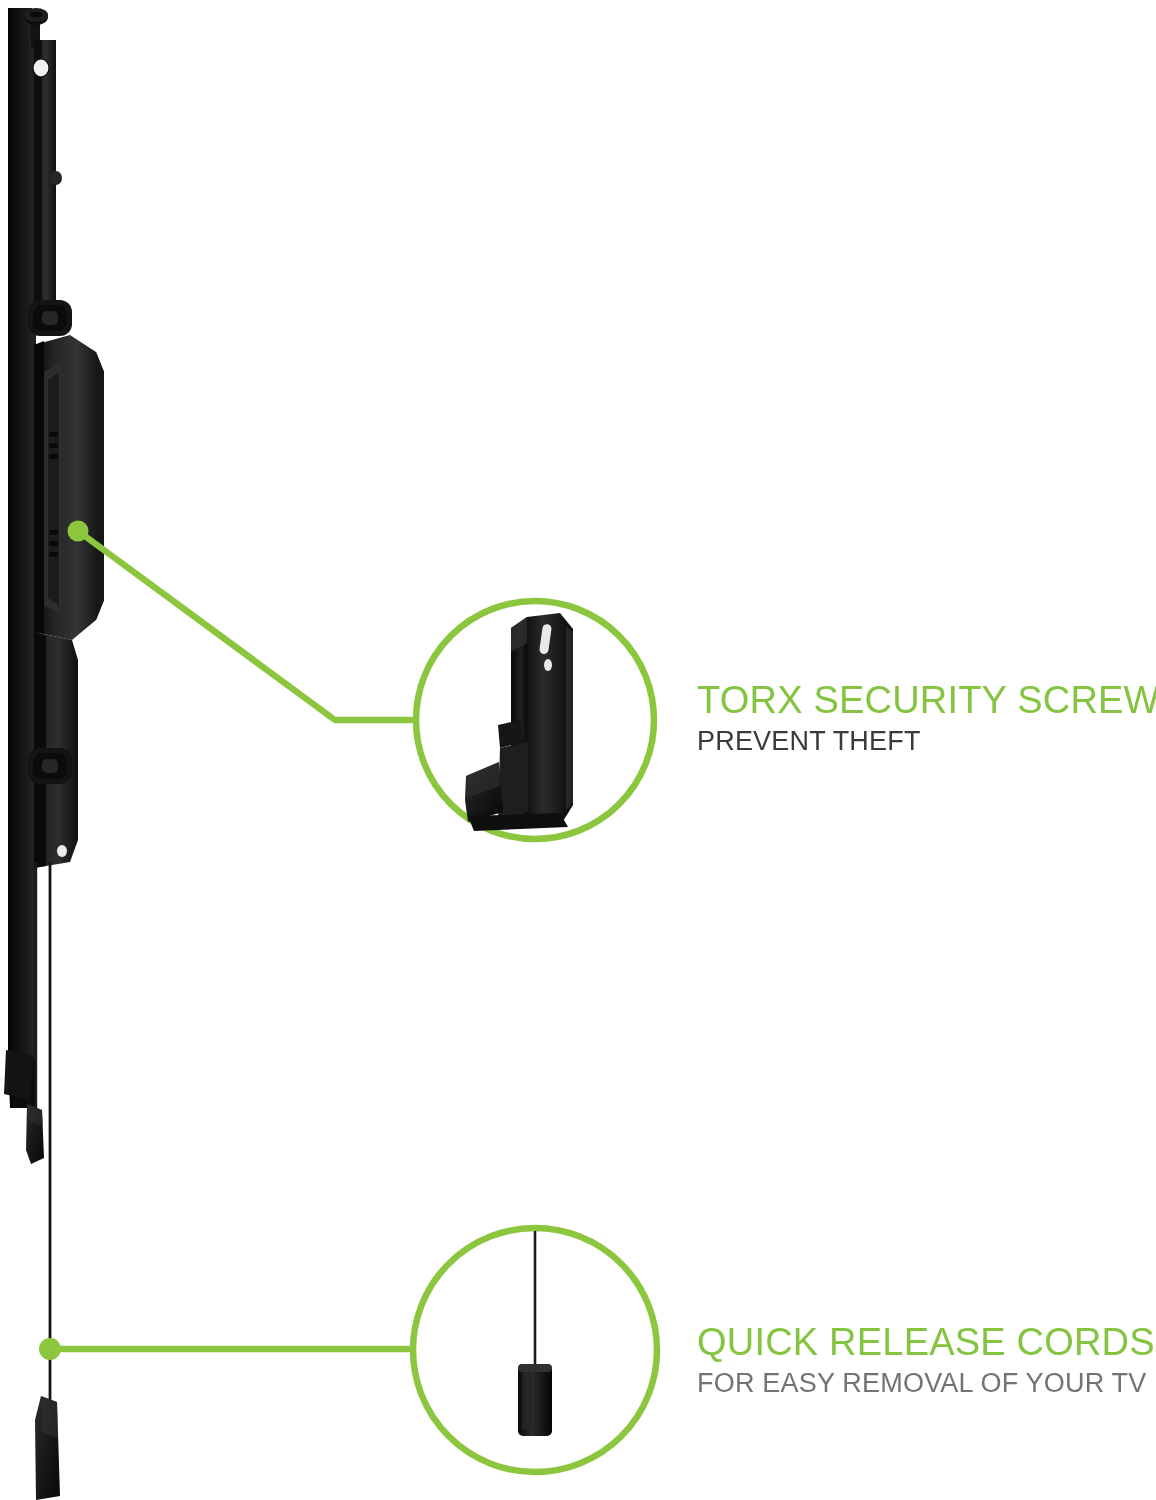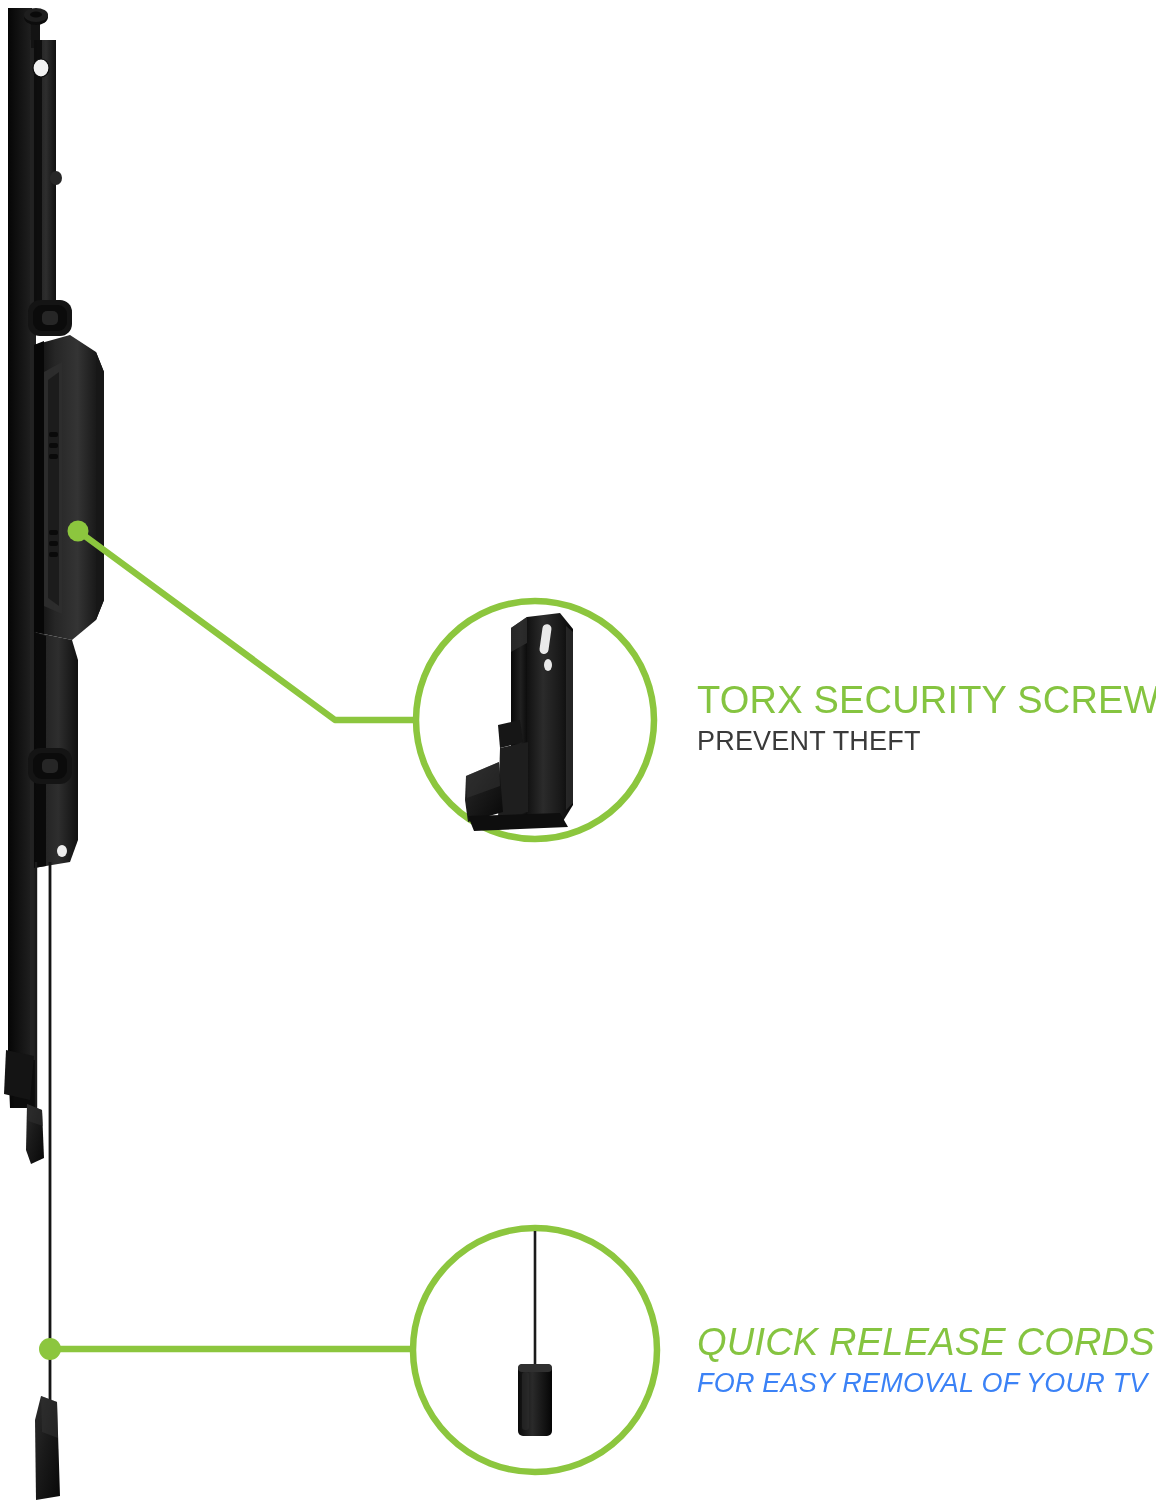--- a/index.html
+++ b/index.html
@@ -36,21 +36,21 @@
     font-weight: 400;
   }
   .callout-sub {
     font-size: 27px;
     letter-spacing: 0.2px;
     line-height: 1.0;
     font-weight: 400;
     margin-top: 9px;
   }
   #callout1-text { left: 697px; top: 681px; }
-  #callout2-text { left: 697px; top: 1323px; font-style: italic; }
+  #callout2-text { left: 697px; top: 1323px; }
 </style>
 </head>
 <body>
 
 <div id="stage">
 
   <svg id="art" viewBox="0 0 1156 1500" xmlns="http://www.w3.org/2000/svg">
     <defs>
       <linearGradient id="gBarFace" x1="0" y1="0" x2="1" y2="0">
         <stop offset="0%" stop-color="#050505"></stop>
@@ -221,16 +221,16 @@
     </g>
   </svg>
 
   <div class="callout-text" id="callout1-text">
     <div class="callout-title" style="color:#85C440">TORX SECURITY SCREWS</div>
     <div class="callout-sub" style="color:#3A3A3A">PREVENT THEFT</div>
   </div>
 
   <div class="callout-text" id="callout2-text">
     <div class="callout-title" style="color:#85C440">QUICK RELEASE CORDS</div>
-    <div class="callout-sub" style="color:#3b82f6">FOR EASY REMOVAL OF YOUR TV</div>
+    <div class="callout-sub" style="color:#737373">FOR EASY REMOVAL OF YOUR TV</div>
   </div>
 
 </div>
 
 </body></html>

